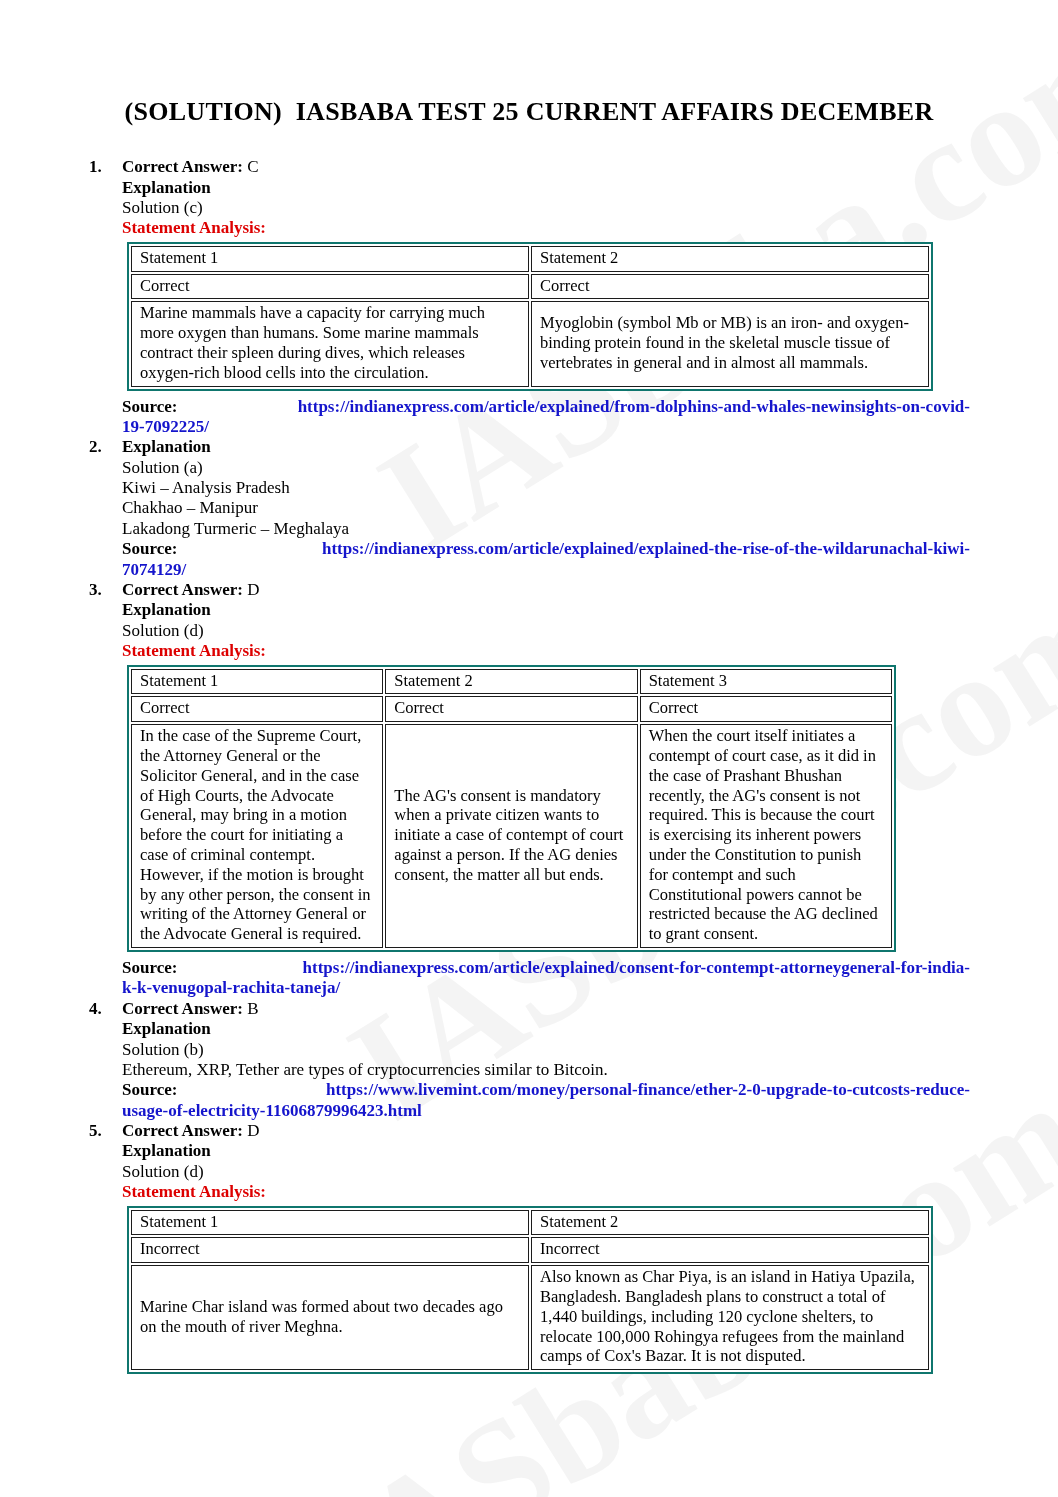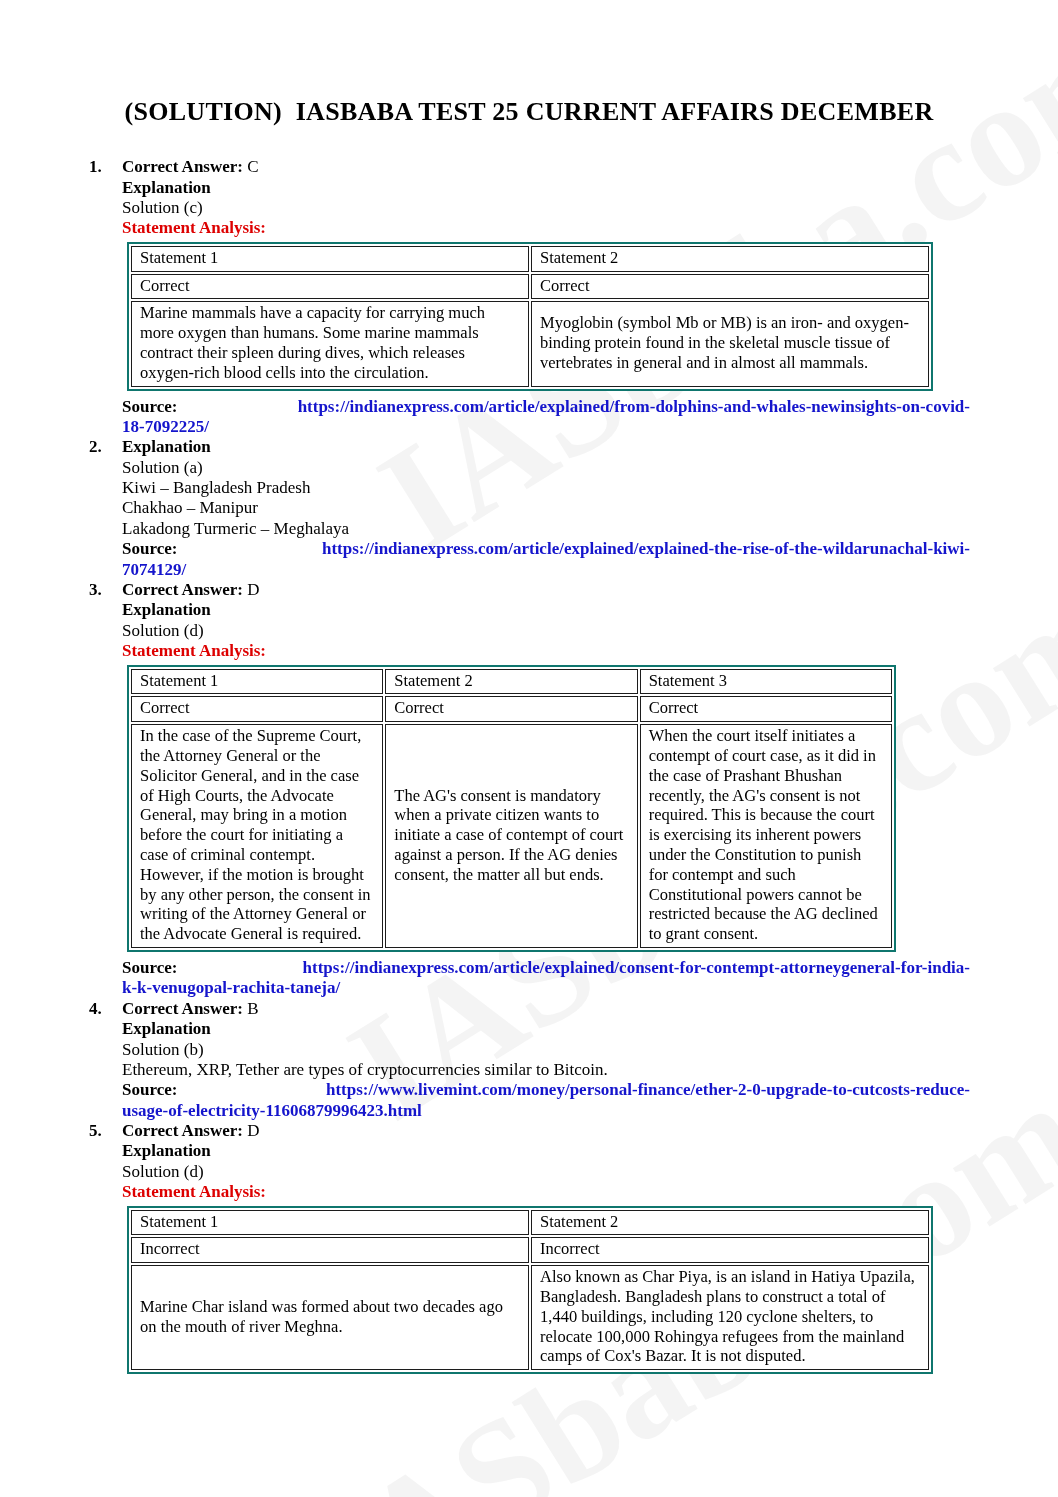--- a/index.html
+++ b/index.html
@@ -76,29 +76,29 @@
           <td>Marine mammals have a capacity for carrying much more oxygen than humans. Some marine mammals contract their spleen during dives, which releases oxygen-rich blood cells into the circulation.</td>
           <td>Myoglobin (symbol Mb or MB) is an iron- and oxygen-binding protein found in the skeletal muscle tissue of vertebrates in general and in almost all mammals.</td>
         </tr>
       </tbody>
         </table>
       <div class="src">
         <div class="src-l1">
           <span class="b">Source:</span>
           <a class="url">https://indianexpress.com/article/explained/from-dolphins-and-whales-newinsights-on-covid-</a>
         </div>
-        <a class="url">18-7092225/</a>
+        <a class="url">19-7092225/</a>
       </div>
     </div>
 
     <div class="q">
       <span class="qnum">2.</span>
       <div class="line b">Explanation</div>
       <div class="line">Solution (a)</div>
-      <div class="line">Kiwi – Bangladesh Pradesh</div>
+      <div class="line">Kiwi – Analysis Pradesh</div>
       <div class="line">Chakhao – Manipur</div>
       <div class="line">Lakadong Turmeric – Meghalaya</div>
       <div class="src">
         <div class="src-l1">
           <span class="b">Source:</span>
           <a class="url">https://indianexpress.com/article/explained/explained-the-rise-of-the-wildarunachal-kiwi-</a>
         </div>
         <a class="url">7074129/</a>
       </div>
     </div>

